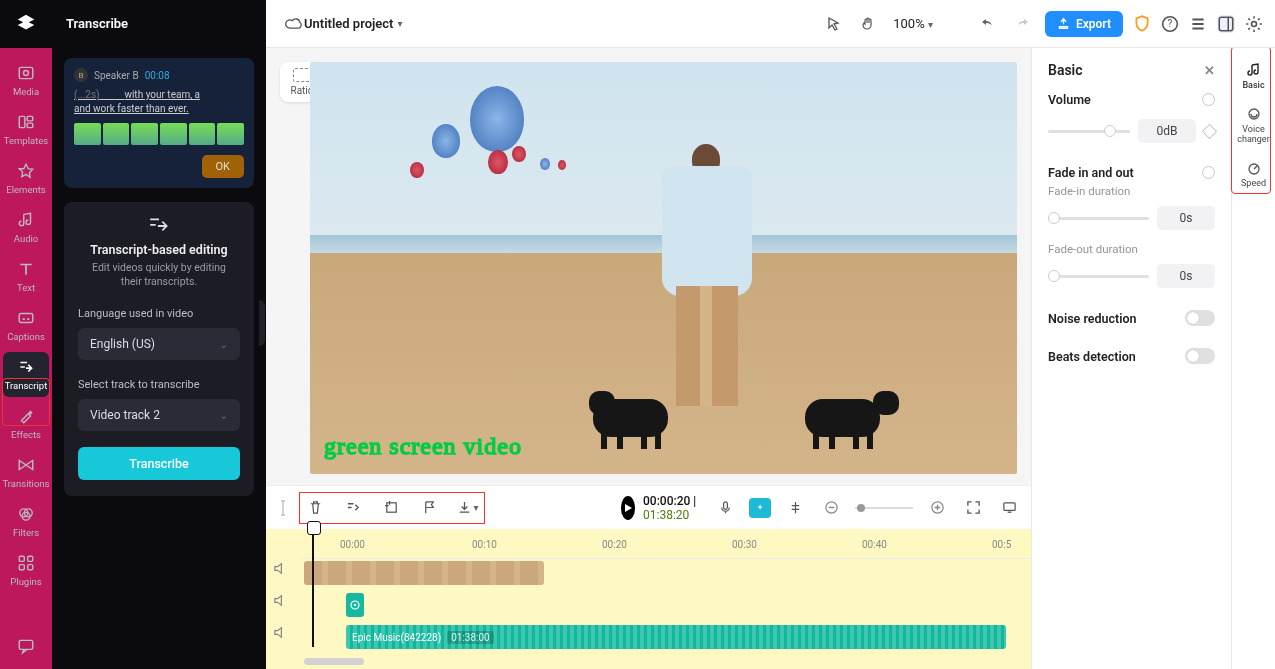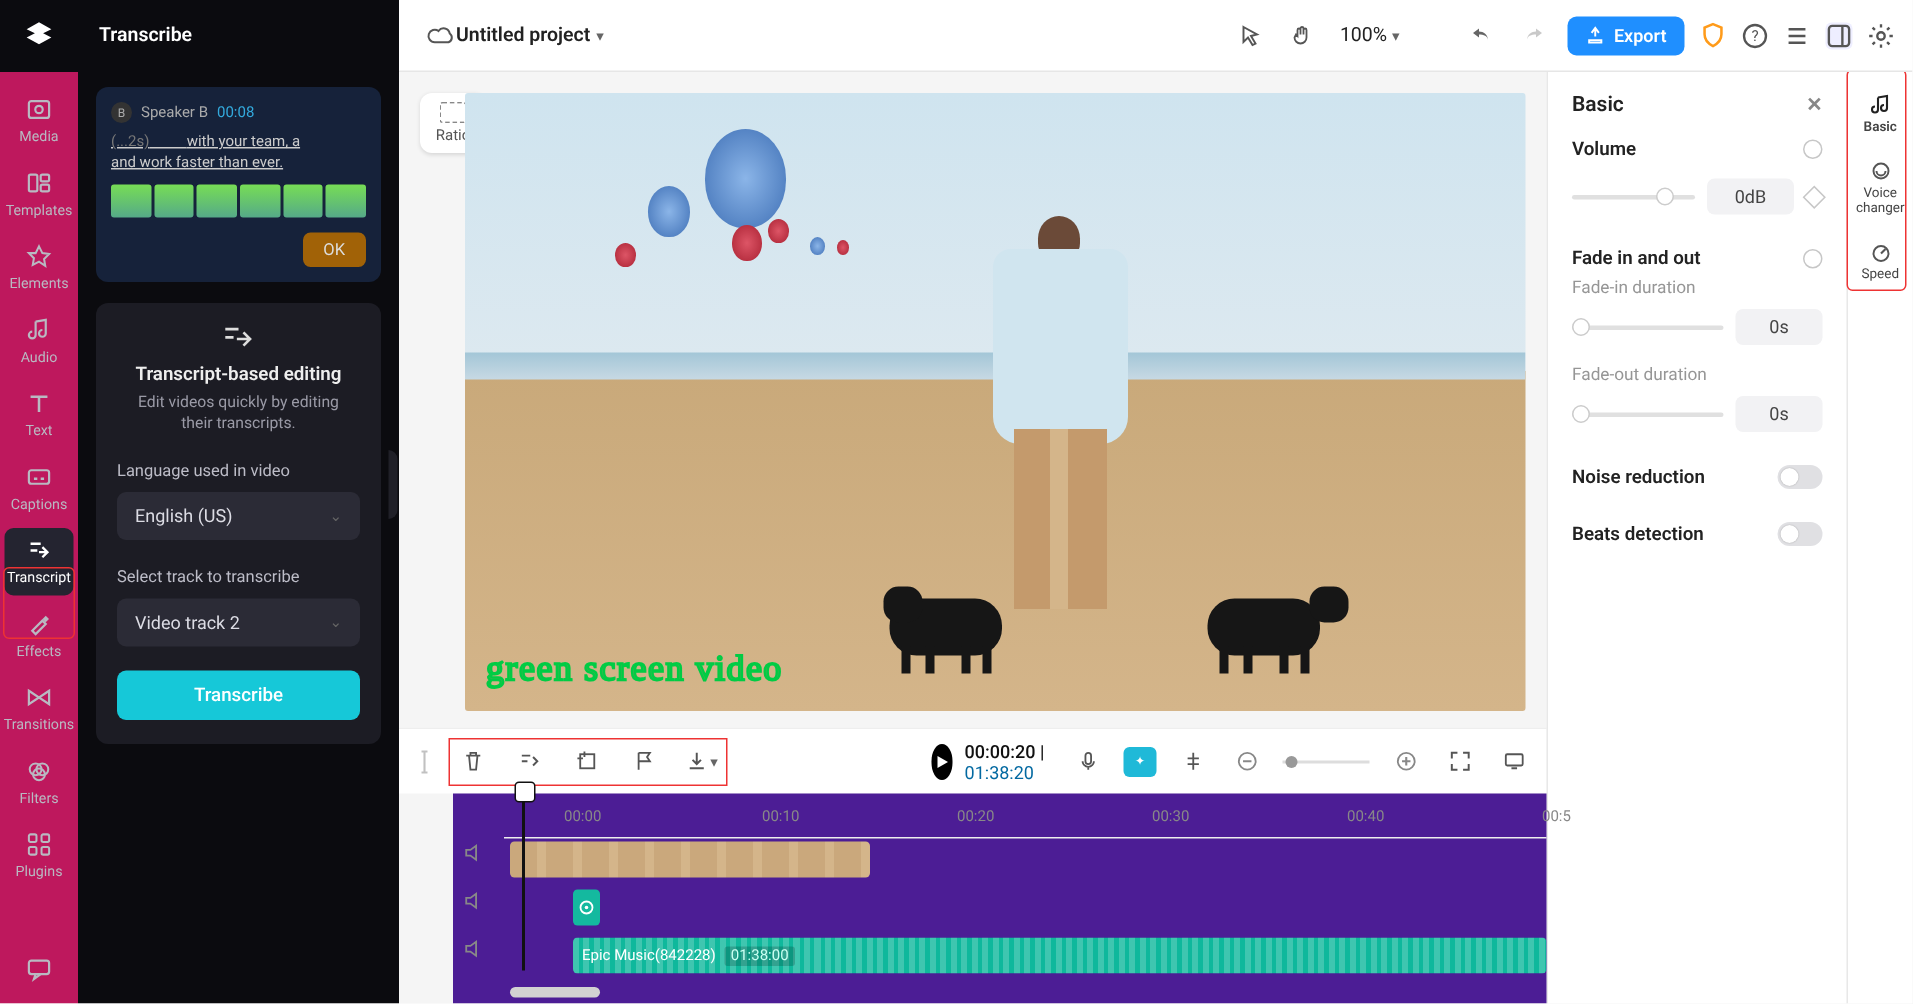--- a/index.html
+++ b/index.html
@@ -63,26 +63,26 @@
 .dog2 .headd{ right:-4px;}
 .dog .legd{ width:6px; height:18px; background:#161616; position:absolute; bottom:0;}
 .balloon{ position:absolute; border-radius:50% 50% 48% 48%;}
 .caption-overlay{ position:absolute; left:14px; bottom:14px; font-size:24px; font-weight:500; color:#2fb94e; -webkit-text-stroke:1.5px #0c4; font-family: "Comic Sans MS", cursive; letter-spacing:1px;}
 .preview-tools-row{ height:44px; display:flex; align-items:center; padding:0 10px; gap:8px; background:#fff; border-top:1px solid #eee;}
 .pt-icon{ width:24px; height:24px; display:flex;align-items:center;justify-content:center; color:#555; border-radius:4px;}
 .red-box{ border:1px solid #e33; padding:3px 4px; display:flex; align-items:center; gap:14px;}
 .play-btn{ width:24px;height:24px;background:#000;border-radius:50%;display:flex;align-items:center;justify-content:center;color:#fff;}
 .time-txt{font-size:12px;}
 .time-cur{color:#111; font-weight:500;}
-.time-dur{color:#0369a1;}
+.time-dur{color:#4d7c0f;}
 .pt-right{margin-left:auto; display:flex; align-items:center; gap:12px;}
 .zoom-line{width:58px;height:2px;background:#ddd; position:relative;}
 .zoom-line::after{content:"";width:8px;height:8px;background:#999;border-radius:50%;position:absolute;top:-3px;left:2px;}
 .auto-chip{ width:22px;height:20px; background:#1fb9d8; border-radius:4px; display:flex;align-items:center;justify-content:center;color:#fff;font-size:8px;}
-.timeline{ background:#4c1d95; position:relative; padding: 6px 0 2px 34px; margin-left: 36px;}
+.timeline{ background:#fef9c3; position:relative; padding: 6px 0 2px 34px;}
 .ruler{ height:24px; position:relative; border-bottom:1px solid #eee; font-size:10px; color:#888;}
 .r-tick{position:absolute; top:4px;}
 .track{ display:flex; align-items:center; height:28px; margin-top:4px;}
 .tk-icon{ position:absolute; left:6px; width:18px; color:#888;}
 .video-clip{ height:24px; background:repeating-linear-gradient(90deg,#caa87c 0 18px,#d4b58a 18px 24px); border-radius:3px; position:relative;}
 .marker-clip{ width:18px; height:24px; background:#14b99f; border-radius:3px; display:flex;align-items:center;justify-content:center;}
 .audio-clip{ height:24px; background:#0fb89c; border-radius:3px; position:relative; display:flex; align-items:center; gap:6px; padding-left:6px; background-image: repeating-linear-gradient(90deg, rgba(255,255,255,.2) 0 4px, transparent 4px 7px);}
 .audio-label{ font-size:10px; color:#fff; white-space:nowrap;}
 .audio-dur-chip{ font-size:10px; color:#c9fff2; background:rgba(0,0,0,.18); padding:1px 4px; border-radius:2px;}
 .playhead{ position:absolute; top:0; width:2px; background:#111;}

